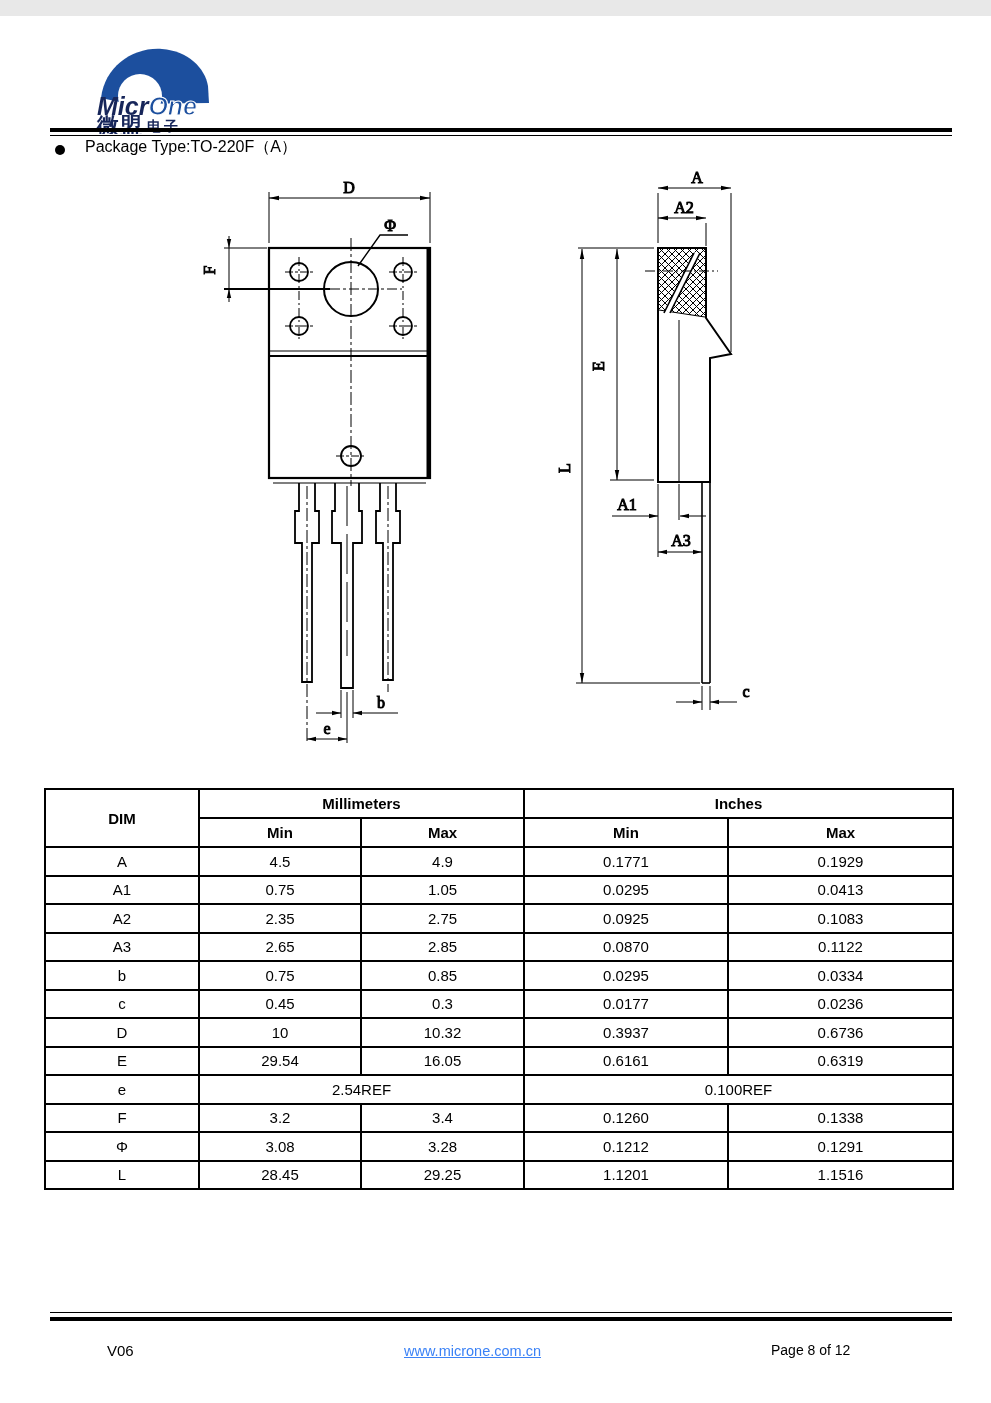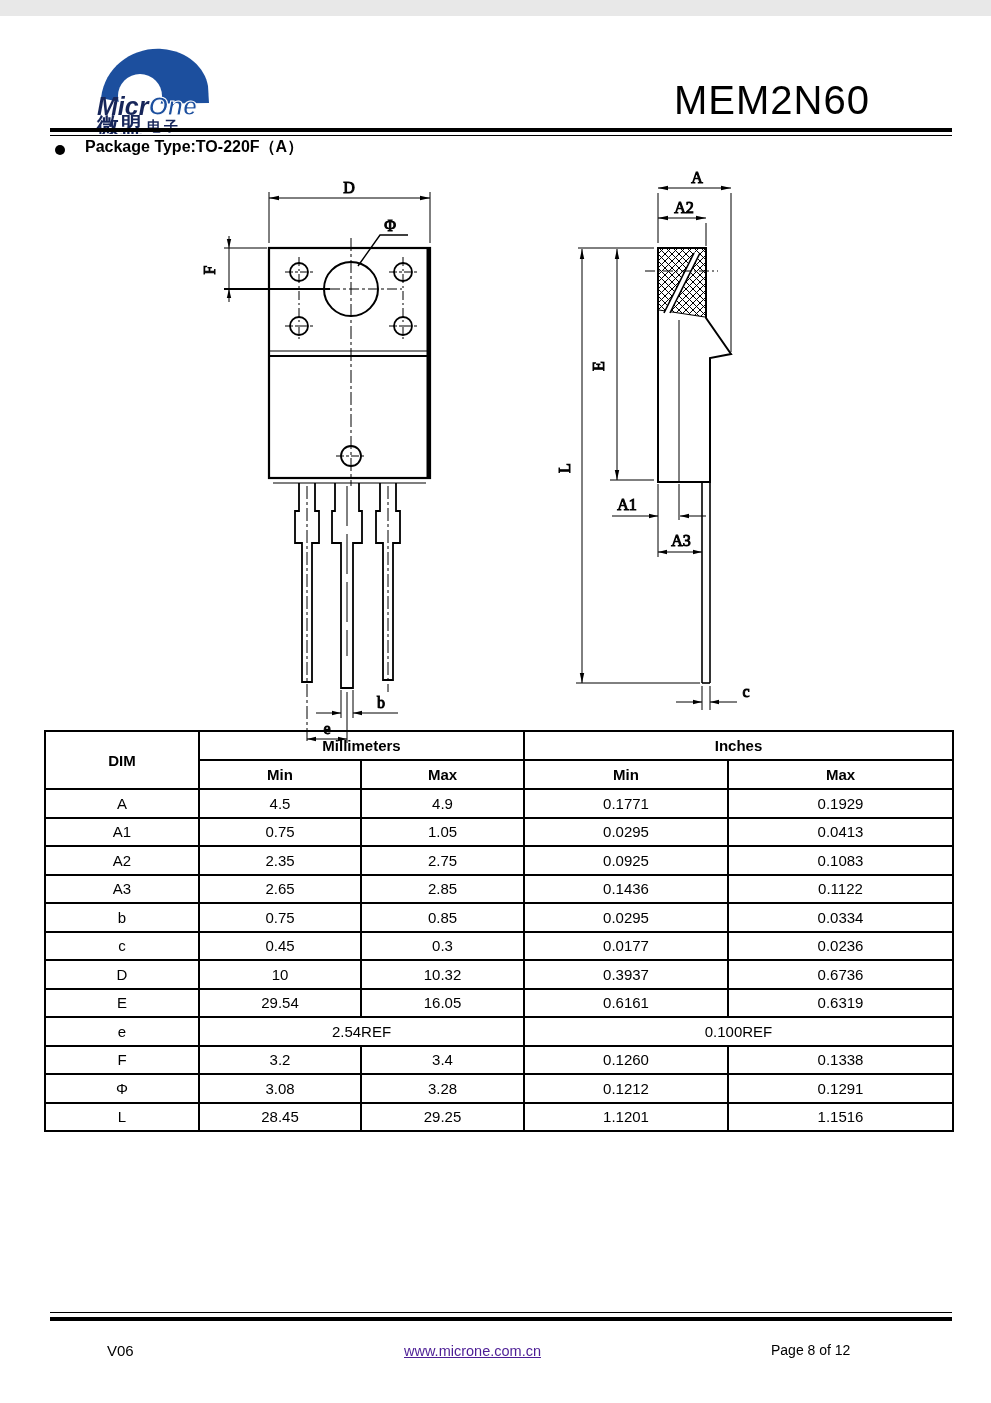--- a/index.html
+++ b/index.html
@@ -12,60 +12,59 @@
   .logo{position:absolute;left:95px;top:24px;width:122px;height:94px;}
   .doc-title{
     position:absolute;left:640px;top:62px;width:230px;height:44px;
     font-size:40px;letter-spacing:1px;text-align:right;white-space:nowrap;
   }
   .rule-top-thick{position:absolute;left:50px;top:112px;width:902px;height:4px;background:#000;}
   .rule-top-thin {position:absolute;left:50px;top:119px;width:902px;height:1px;background:#000;}
   
   .bullet{position:absolute;left:55px;top:129px;width:10px;height:10px;border-radius:50%;background:#000;}
   .pkg-heading{
-    position:absolute;left:85px;top:121px;font-size:16px;font-weight:bold;white-space:nowrap;
+    position:absolute;left:85px;top:121px;font-size:16px;font-weight:normal;white-space:nowrap;
   }
   
   .drawings{position:absolute;left:190px;top:155px;width:600px;height:585px;}
   .drawings text{font-family:"Liberation Serif",serif;font-size:16px;fill:#000;}
   
-  .dim-table-wrap{position:absolute;left:44px;top:714px;width:852px;}
+  .dim-table-wrap{position:absolute;left:44px;top:772px;width:852px;}
   table.dims{border-collapse:collapse;width:908px;table-layout:fixed;}
   table.dims th,table.dims td{
     border:2px solid #000;text-align:center;vertical-align:middle;
     font-size:15px;padding:0;
   }
   table.dims th{font-weight:bold;height:27px;}
   table.dims td{font-weight:normal;height:26.5px;}
   
   .rule-bot-thin {position:absolute;left:50px;top:1296px;width:902px;height:1px;background:#000;}
   .rule-bot-thick{position:absolute;left:50px;top:1301px;width:902px;height:4px;background:#000;}
   .footer-version{position:absolute;left:107px;top:1326px;font-size:15px;}
   .footer-link{
     position:absolute;left:404px;top:1327px;width:160px;font-size:14.5px;
-    color:#4c1d95;text-decoration:underline;
+    color:#3b82f6;text-decoration:underline;
   }
   .footer-page{position:absolute;left:771px;top:1326px;width:110px;font-size:14px;white-space:nowrap;}
 </style>
 </head>
 <body>
 
 <div class="page">
 
   <svg class="logo" viewBox="0 0 122 94">
     <path d="M 6,58 C 10,26 38,7 67,9 C 93,11 110,28 113,46 L 114,63 L 34,64 Z" fill="#1c4f9e" stroke="none"></path>
     <circle cx="45" cy="56" r="22" fill="#ffffff" stroke="none"></circle>
     <text x="2" y="75" font-family="Liberation Sans, sans-serif" font-size="25" font-weight="bold" font-style="italic">
       <tspan fill="#17265a">Micr</tspan><tspan fill="#1c4f9e" stroke="#ffffff" stroke-width="1.1">One</tspan>
     </text>
     <text x="2" y="93" font-family="Liberation Sans, sans-serif" font-size="22" font-weight="bold" fill="#17265a" letter-spacing="1">微盟</text>
     <text x="52" y="91" font-family="Liberation Sans, sans-serif" font-size="14" font-weight="bold" fill="#17265a" letter-spacing="3">电子</text>
   </svg>
 
-  <div class="doc-title">MEM2N60</div>
 
   <div class="rule-top-thick"></div>
   <div class="rule-top-thin"></div>
 
   <div class="bullet"></div>
   <div class="pkg-heading">Package Type:TO-220F（A）</div>
 
   <svg class="drawings" viewBox="190 155 600 585" fill="none" stroke="#000">
     <defs>
       <pattern id="xh" patternUnits="userSpaceOnUse" width="7" height="7">
@@ -247,21 +246,21 @@
             <td>A2</td>
             <td>2.35</td>
             <td>2.75</td>
             <td>0.0925</td>
             <td>0.1083</td>
           </tr>
           <tr>
             <td>A3</td>
             <td>2.65</td>
             <td>2.85</td>
-            <td>0.1436</td>
+            <td>0.0870</td>
             <td>0.1122</td>
           </tr>
           <tr>
             <td>b</td>
             <td>0.75</td>
             <td>0.85</td>
             <td>0.0295</td>
             <td>0.0334</td>
           </tr>
           <tr>

